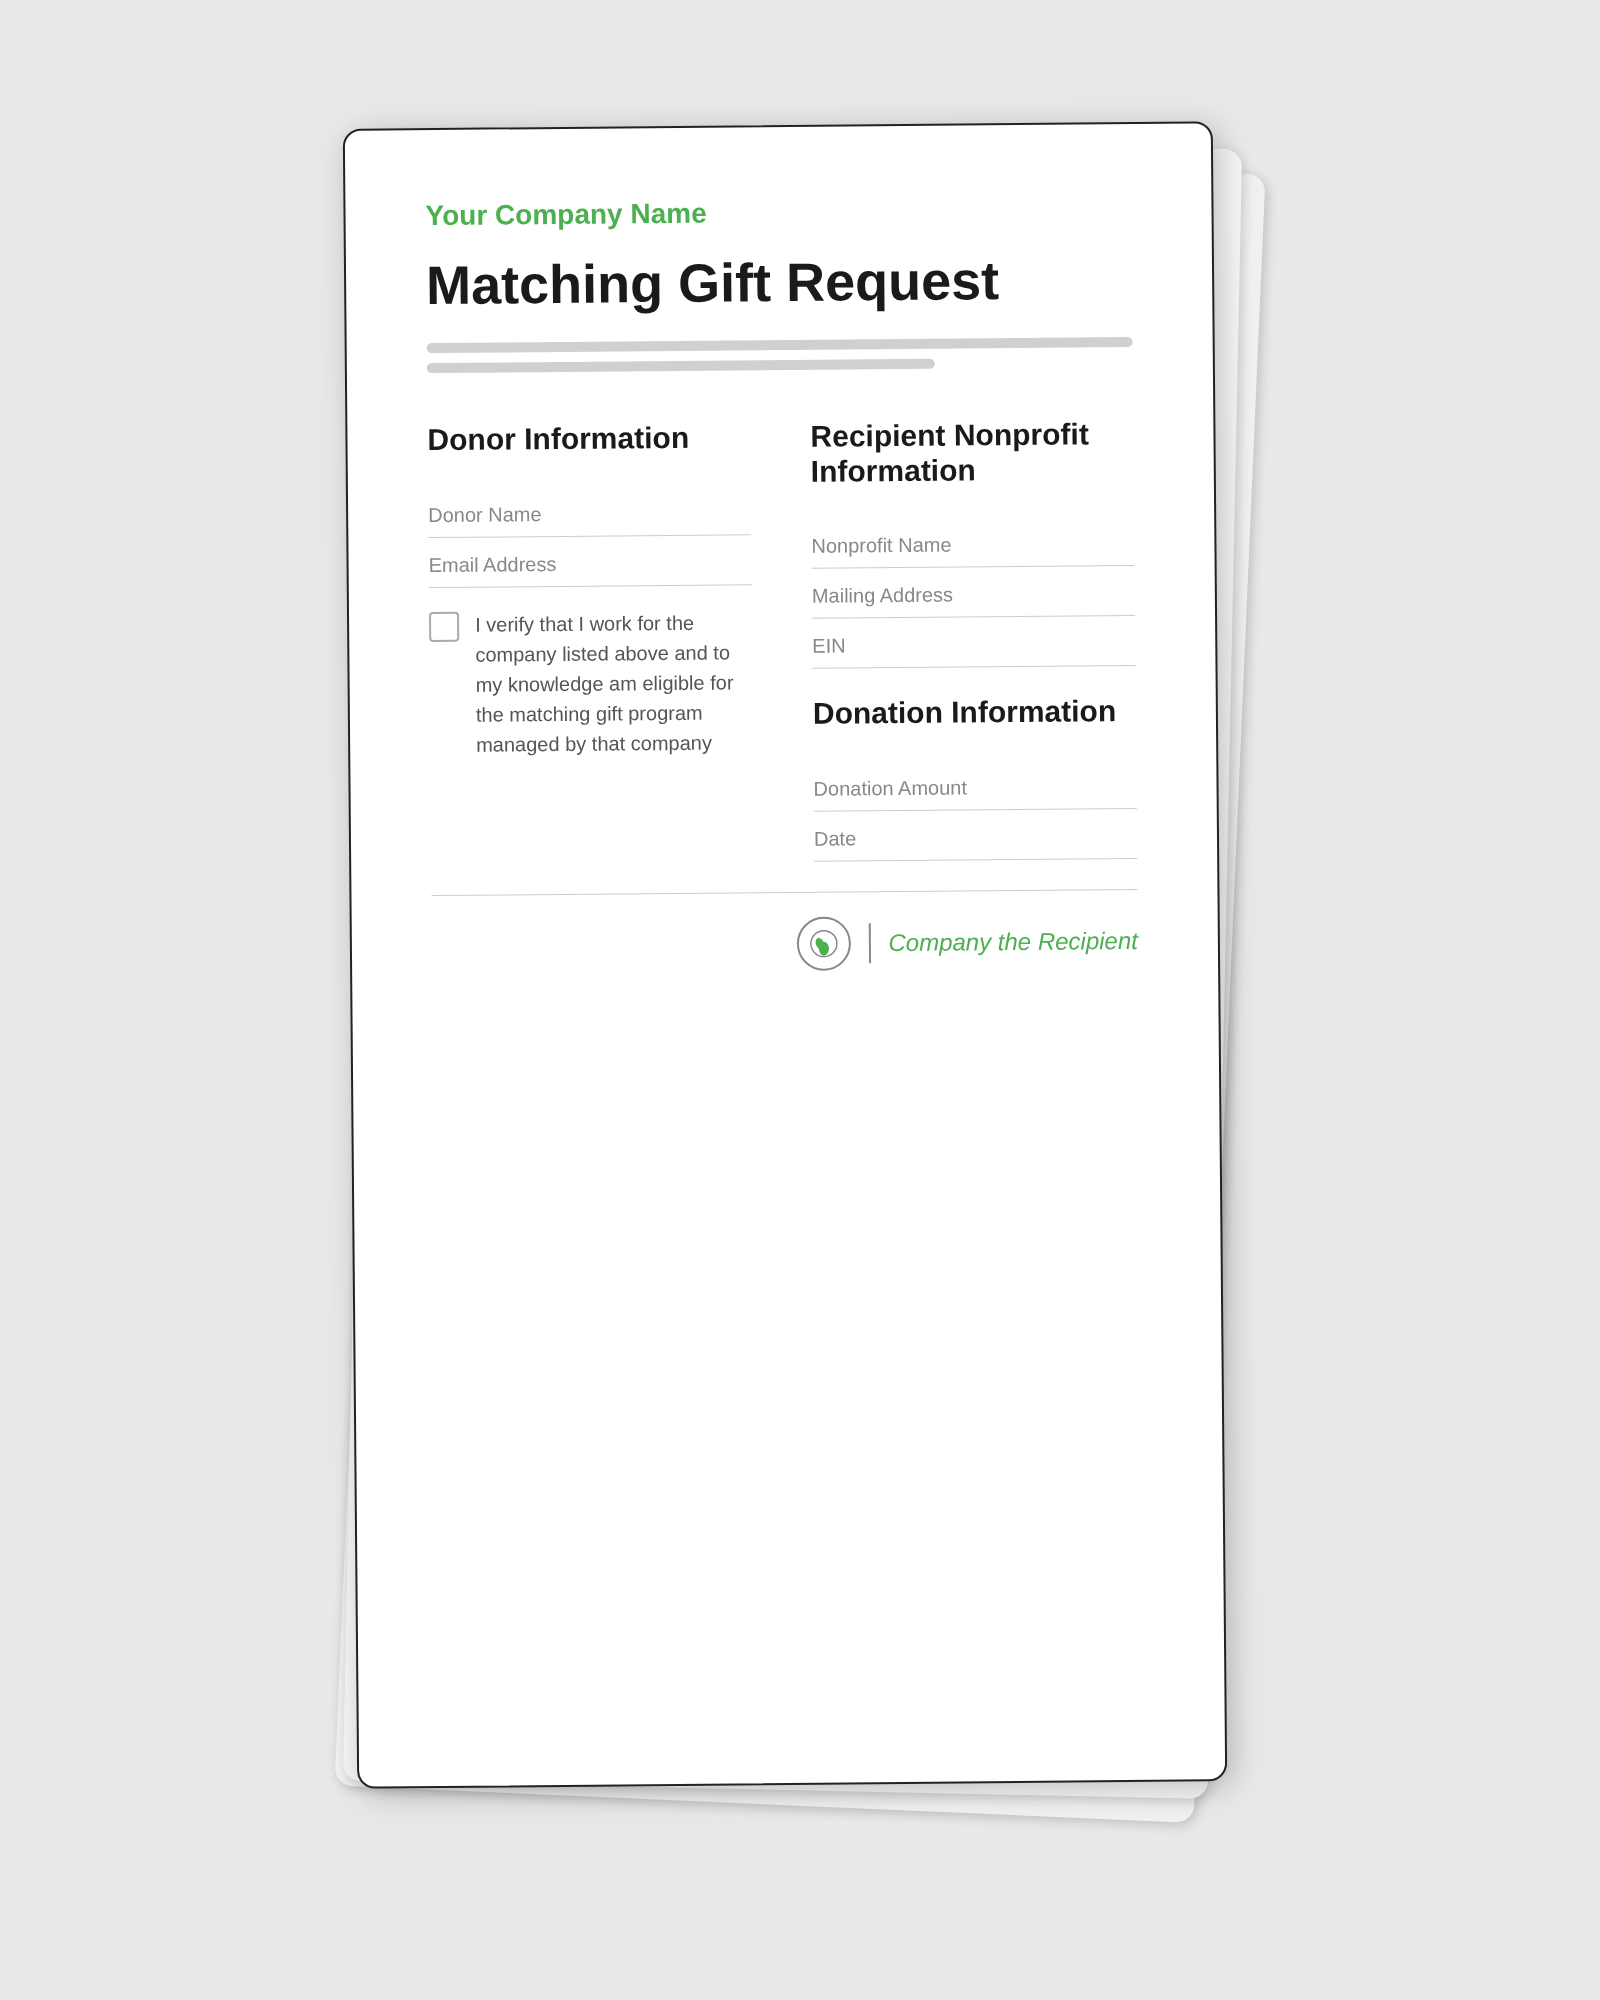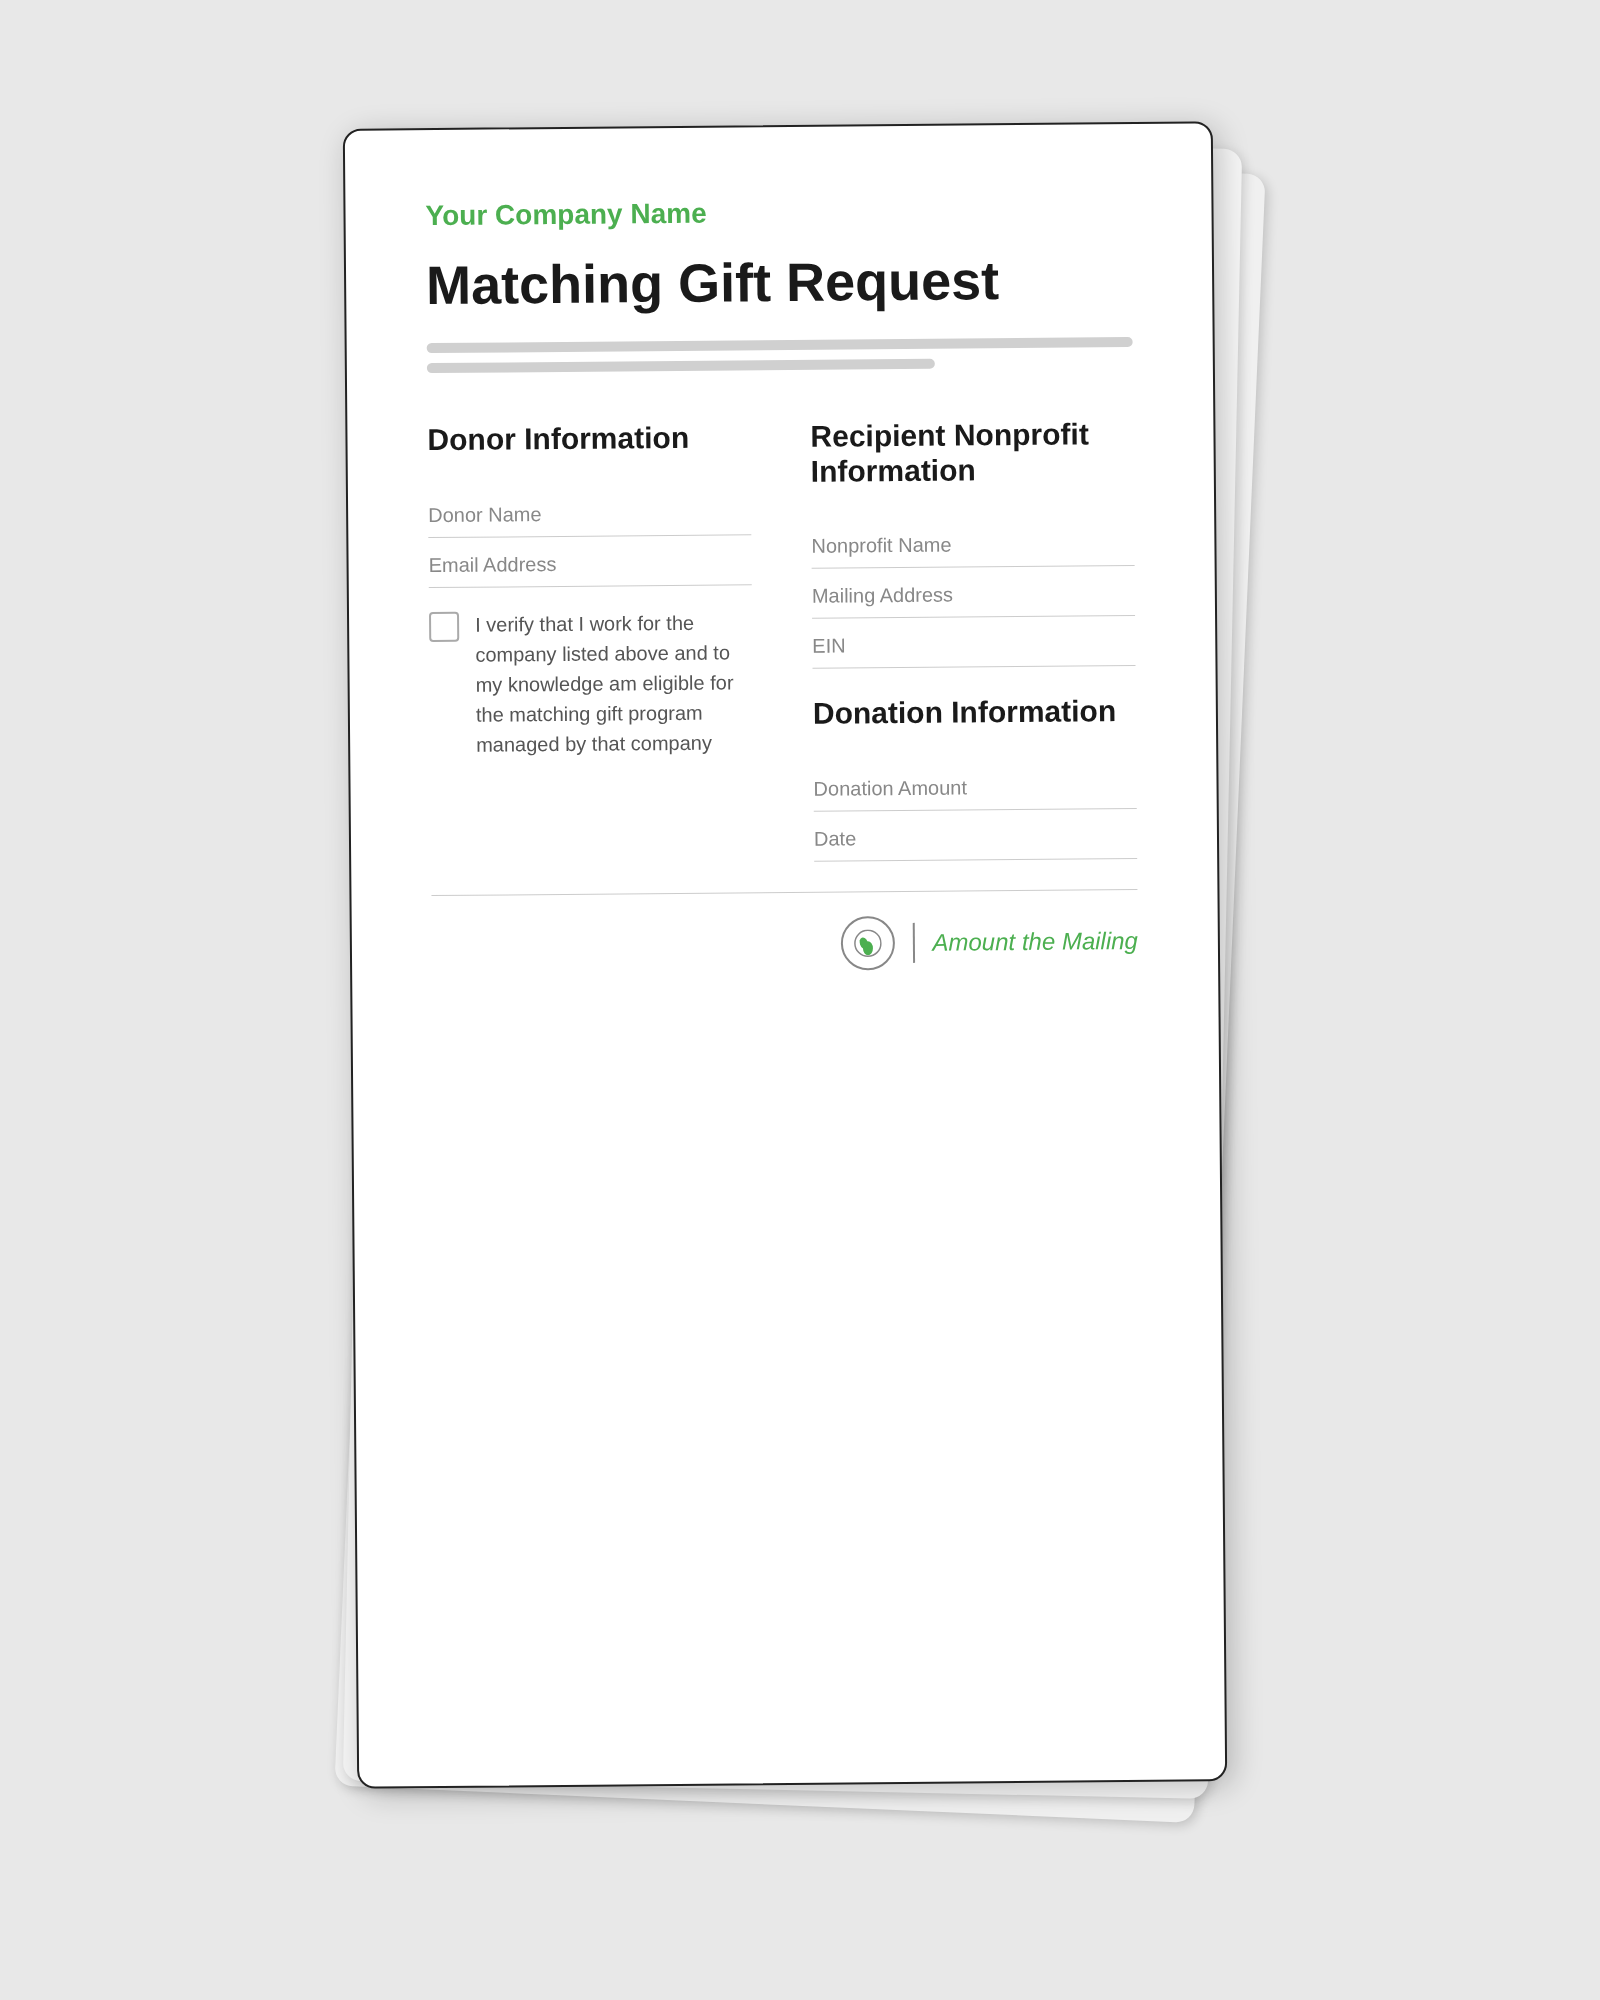--- a/index.html
+++ b/index.html
@@ -280,19 +280,19 @@
       <div class="footer-logo">
         <div class="logo-circle">
           <svg width="28" height="28" viewBox="0 0 28 28" fill="none" xmlns="http://www.w3.org/2000/svg">
             <circle cx="14" cy="14" r="13" stroke="#888" stroke-width="1.5" fill="white"></circle>
             <ellipse cx="14" cy="19" rx="5" ry="7" fill="#4caf50"></ellipse>
             <ellipse cx="10" cy="14" rx="4" ry="6" fill="#4caf50" transform="rotate(-20 10 14)"></ellipse>
           </svg>
         </div>
         <div class="divider-line"></div>
         <div class="logo-text">
-          <span>Amount </span><span style="font-style:italic;font-weight:400;margin-top:40px;">the</span><span> Mailing</span>
+          <span>Company </span><span style="font-style:italic;font-weight:400;margin-top:40px;">the</span><span> Recipient</span>
         </div>
       </div>
     </div>
 
   </div>
 </div>
 
 </body></html>

